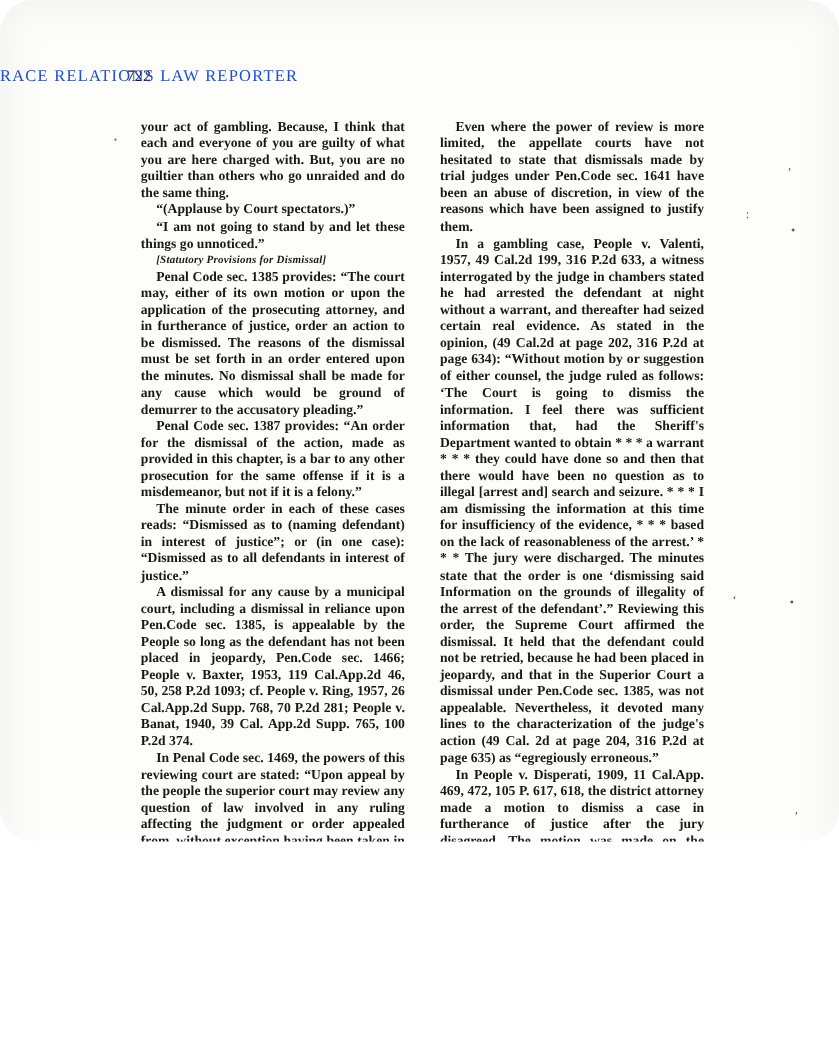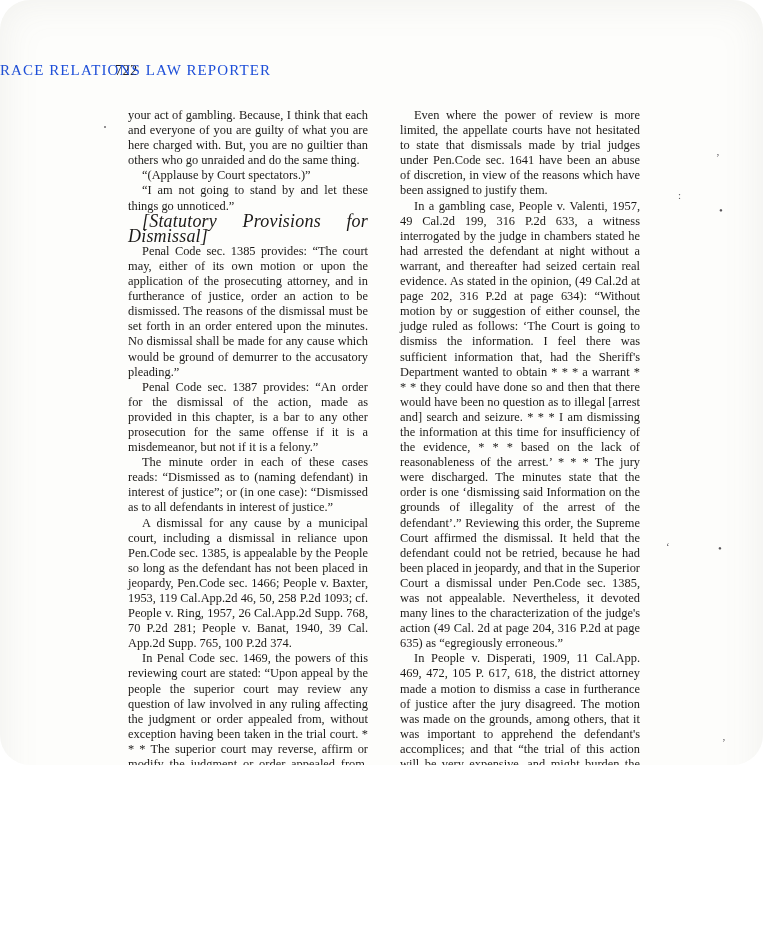--- a/index.html
+++ b/index.html
@@ -53,32 +53,33 @@
     width: 512px;
     display: flex;
     gap: 32px;
   }
   .col {
     width: 240px;
     font-size: 12.4px;
     line-height: 15.1px;
     text-align: justify;
     color: #1b1917;
+    font-weight: bold;
   }
   .col p {
     margin: 0;
     text-indent: 14px;
   }
   .col p.noindent {
     text-indent: 0;
   }
   .section-head {
     margin: 9px 0 6px 0;
     font-style: italic;
-    font-size: 18px;
+    font-size: 10px;
     text-indent: 0;
     letter-spacing: 0.2px;
   }
   .marginalia {
     position: absolute;
     color: #59565a;
     font-size: 11px;
     line-height: 11px;
     user-select: none;
   }

